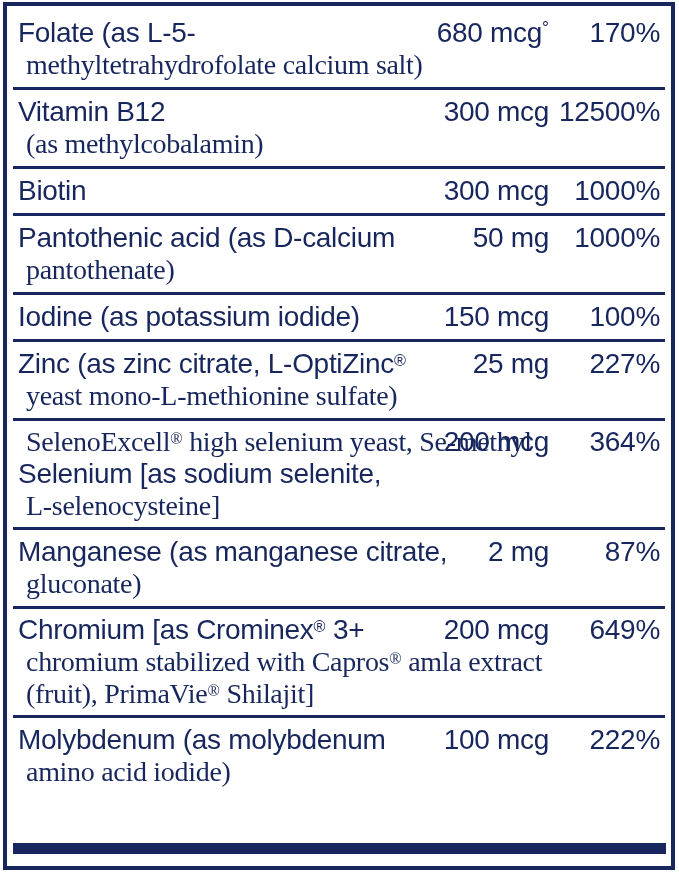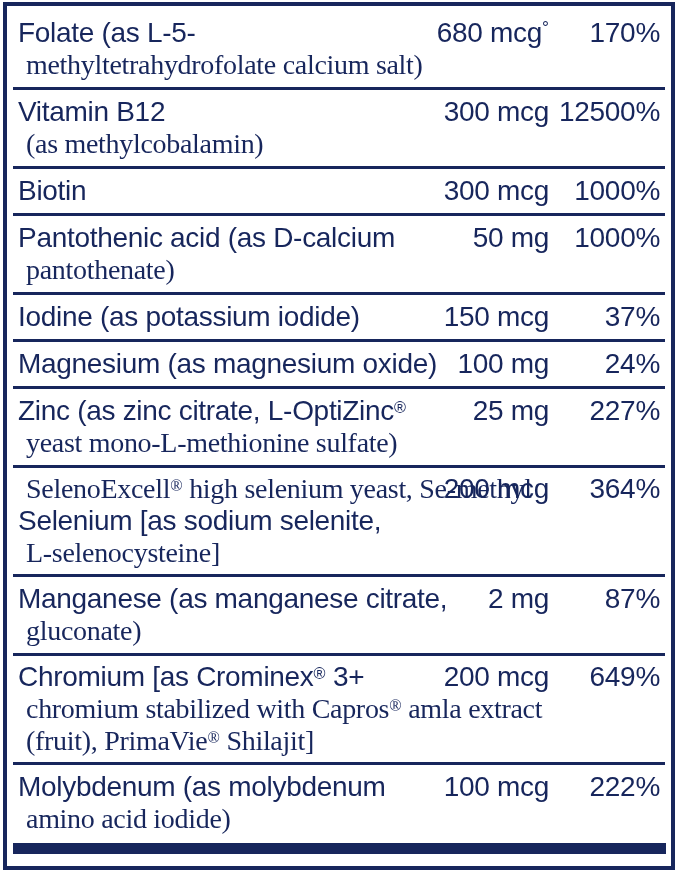--- a/index.html
+++ b/index.html
@@ -97,28 +97,21 @@
           <div class="name-line cont">pantothenate)</div>
         </div>
     <span class="amount">50 mg</span>
     <span class="dv">1000%</span>
   </div>
       <div class="row">
     <div class="name">
           <div class="name-line">Iodine (as potassium iodide)</div>
         </div>
     <span class="amount">150 mcg</span>
-    <span class="dv">37%</span>
-  </div>
-      <div class="row">
-    <div class="name">
-          <div class="name-line">Magnesium (as magnesium oxide)</div>
-        </div>
-    <span class="amount">100 mg</span>
-    <span class="dv">24%</span>
+    <span class="dv">100%</span>
   </div>
       <div class="row">
     <div class="name">
           <div class="name-line">Zinc (as zinc citrate, L-OptiZinc<sup class="reg">®</sup></div>
           <div class="name-line cont">yeast mono-L-methionine sulfate)</div>
         </div>
     <span class="amount">25 mg</span>
     <span class="dv">227%</span>
   </div>
       <div class="row lines3">

